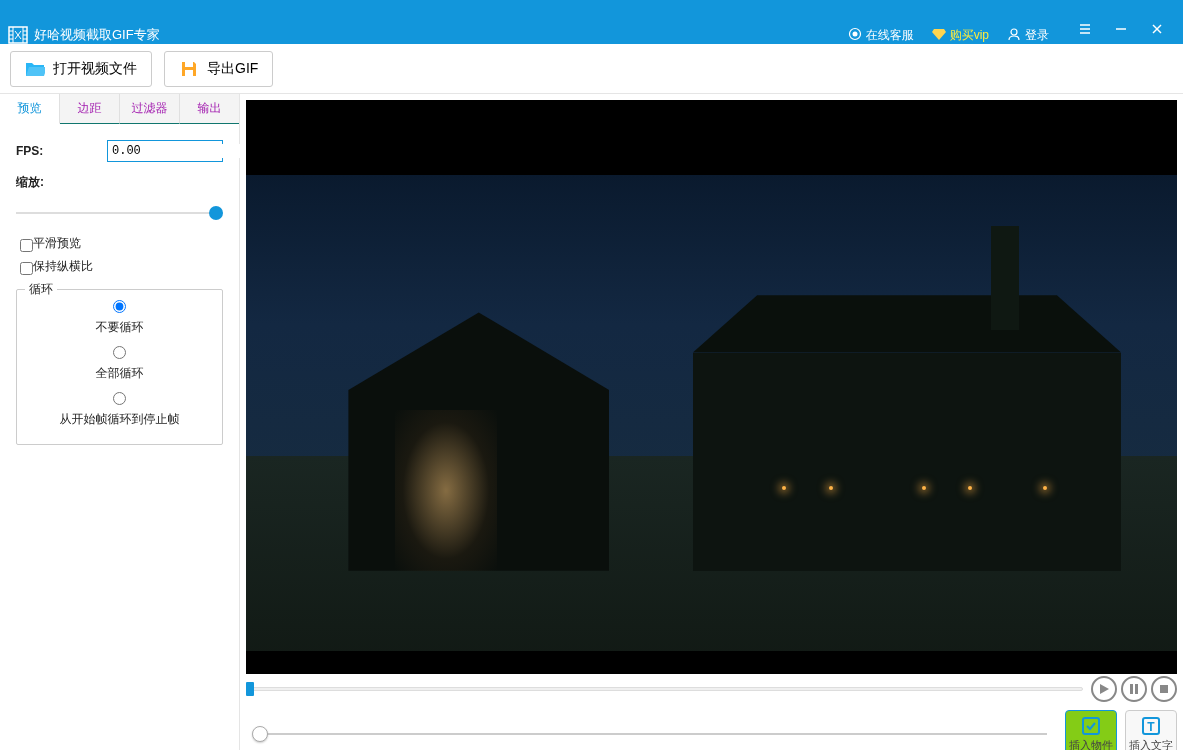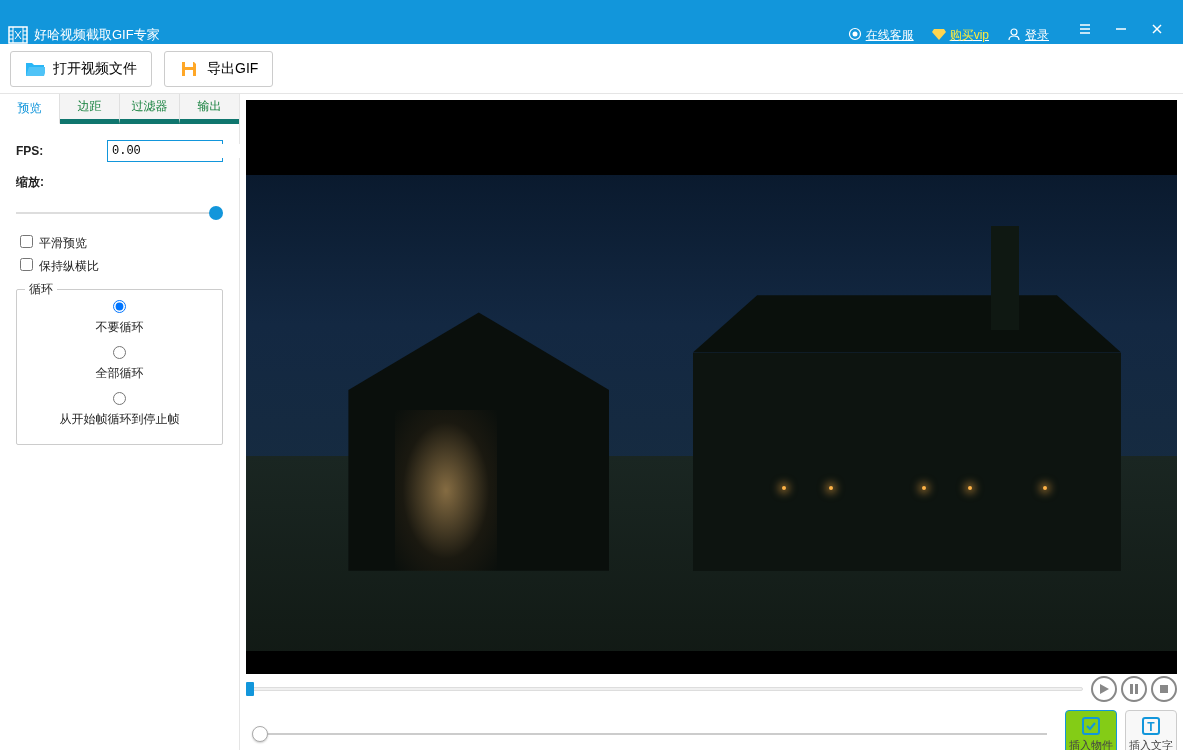--- a/index.html
+++ b/index.html
@@ -2,49 +2,49 @@
 <html><head>
 <meta charset="utf-8">
 <style>
 * { margin: 0; padding: 0; box-sizing: border-box; font-family: "Microsoft YaHei", sans-serif; }
 body { width: 1183px; height: 750px; background: #f5f5f5; overflow: hidden; }
 
 .titlebar { height: 44px; background: #1296db; display: flex; align-items: flex-end; padding: 0 8px; color: #fff; font-size: 13px; }
 .titlebar .app-icon { width: 20px; height: 18px; margin-right: 6px; display: inline-flex; align-items: center; justify-content: center; }
 .titlebar .title { flex: 0 0 auto; }
 .titlebar .spacer { flex: 1; }
-.titlebar .tb-link { display: inline-flex; align-items: center; gap: 4px; margin-right: 18px; font-size: 12px; cursor: pointer; text-decoration: underline; }
+.titlebar .tb-link { display: inline-flex; align-items: center; gap: 4px; margin-right: 18px; font-size: 12px; cursor: pointer; }
 .titlebar .tb-link.vip span:last-child { color: #ffeb3b; }
 .titlebar .win-btn { width: 36px; height: 30px; display: inline-flex; align-items: center; justify-content: center; cursor: pointer; }
 
 .toolbar { height: 50px; background: #fff; display: flex; align-items: center; padding: 0 10px; gap: 12px; border-bottom: 1px solid #e5e5e5; }
 .tb-button { height: 36px; padding: 0 14px; border: 1px solid #ccc; border-radius: 3px; background: #fff; display: inline-flex; align-items: center; gap: 8px; font-size: 14px; cursor: pointer; }
 .tb-btn-icon { width: 20px; height: 20px; display: inline-flex; align-items: center; justify-content: center; }
 
 .main { display: flex; height: calc(750px - 30px - 50px); }
 
 .sidebar { width: 240px; background: #fff; border-right: 1px solid #e5e5e5; display: flex; flex-direction: column; }
 .tabs { display: flex; height: 30px; }
-.tab { flex: 1; display: flex; align-items: center; justify-content: center; font-size: 12px; background: #f4f4f4; border-right: 1px solid #e0e0e0; border-bottom: 5px solid #0f766e; cursor: pointer; color: #15803d; }
+.tab { flex: 1; display: flex; align-items: center; justify-content: center; font-size: 12px; background: #f4f4f4; border-right: 1px solid #e0e0e0; border-bottom: 1px solid #0f766e; cursor: pointer; color: #a21caf; }
 .tab:last-child { border-right: none; }
 .tab.active { background: #fff; color: #1296db; border-bottom: 1px solid #fff; }
 
 .side-body { padding: 16px; font-size: 12px; color: #222; }
 .row { display: flex; align-items: center; margin-bottom: 12px; }
 .row .lbl { width: 118px; font-weight: bold; }
 .fps-input-wrap { display: flex; align-items: center; width: 116px; border: 1px solid #1296db; height: 22px; }
 .fps-input { flex: 1; border: none; padding: 0 4px; font-size: 12px; outline: none; font-family: Liberation Mono, monospace; }
 .fps-spin { width: 16px; height: 20px; background: #1296db; display: flex; flex-direction: column; }
 .fps-spin div { flex: 1; display: flex; align-items: center; justify-content: center; cursor: pointer; }
 
 .slider-wrap { margin: 4px 0 12px 0; position: relative; height: 20px; }
 .slider-track { position: absolute; top: 9px; left: 0; right: 0; height: 2px; background: #ddd; }
 .slider-thumb { position: absolute; top: 3px; right: 0; width: 14px; height: 14px; border-radius: 50%; background: #1296db; }
 
-.check-row { display: flex; align-items: flex-start; gap: 6px; margin-bottom: 6px; padding-left: 4px; }
+.check-row { display: flex; align-items: flex-end; margin-bottom: 6px; padding-left: 4px; }
 .check-row input { cursor: pointer; }
 
 .group { border: 1px solid #ccc; border-radius: 2px; margin-top: 14px; padding: 10px 8px 6px 8px; position: relative; }
 .group-title { position: absolute; top: -9px; left: 8px; background: #fff; padding: 0 4px; font-size: 12px; }
 .radio-row { display: flex; align-items: center; gap: 6px; margin-bottom: 10px; flex-direction: column; }
 .radio-row input { cursor: pointer; }
 
 .preview { flex: 1; display: flex; flex-direction: column; background: #fff; }
 .video-area { flex: 1; margin: 6px 6px 0 6px; background: #000; display: flex; align-items: center; justify-content: center; position: relative; overflow: hidden; }
 .video-frame { width: 100%; height: 100%; position: relative; }

